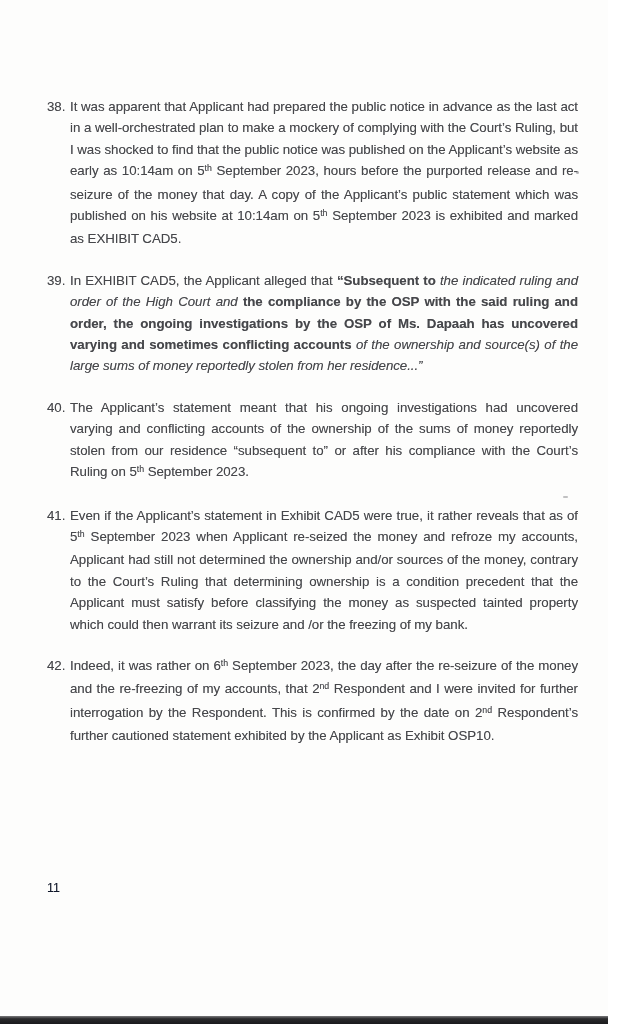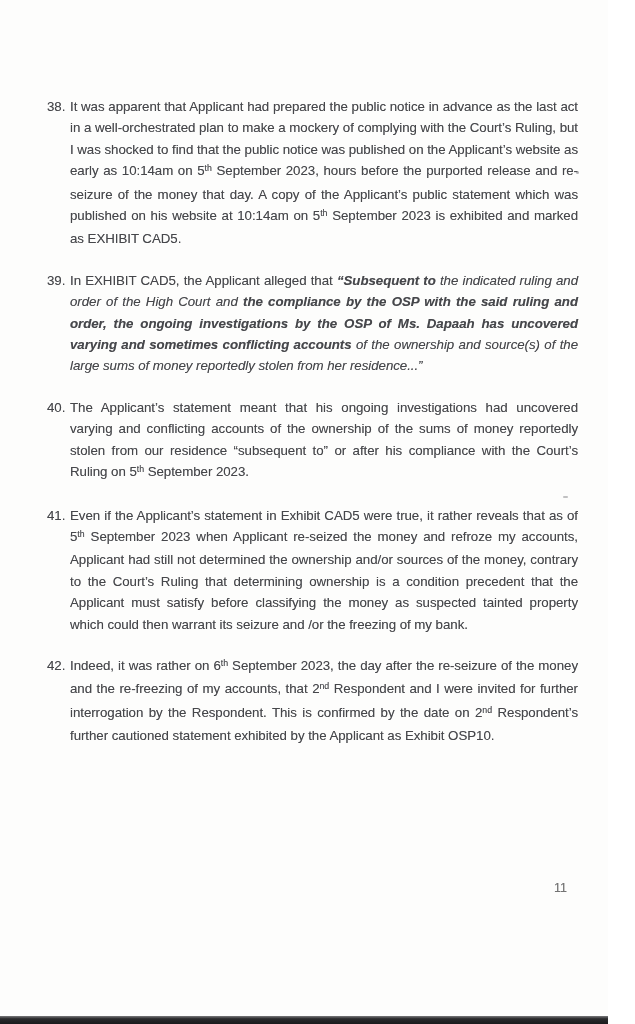--- a/index.html
+++ b/index.html
@@ -33,35 +33,35 @@
     text-shadow: 0 0 0.5px rgba(70,71,75,0.45);
   }
   .para-number {
     position: absolute;
     left: 0;
     top: 0;
   }
   .seg-r  { }
   .seg-b  { font-weight: normal; }
   .seg-i  { font-style: italic; }
-  .seg-bi { font-weight: bold; font-style: italic; }
+  .seg-bi { font-weight: bold; }
   .seg-sup {
     font-size: 0.66em;
     position: relative;
     top: -0.45em;
     letter-spacing: 0;
   }
   .page-number {
     position: absolute;
     top: 881px;
     left: 47px;
     width: 520px;
-    text-align: right;
+    text-align: left;
     font-size: 12.5px;
-    color: #737373;
+    color: #0f172a;
     text-shadow: 0 0 0.5px rgba(70,71,75,0.45);
   }
   .bottom-bar {
     position: absolute;
     left: 0;
     bottom: 0;
     width: 100%;
     height: 8px;
     background: linear-gradient(to bottom, #7a7a7c 0%, #2a2a2c 35%, #1a1a1c 100%);
   }

